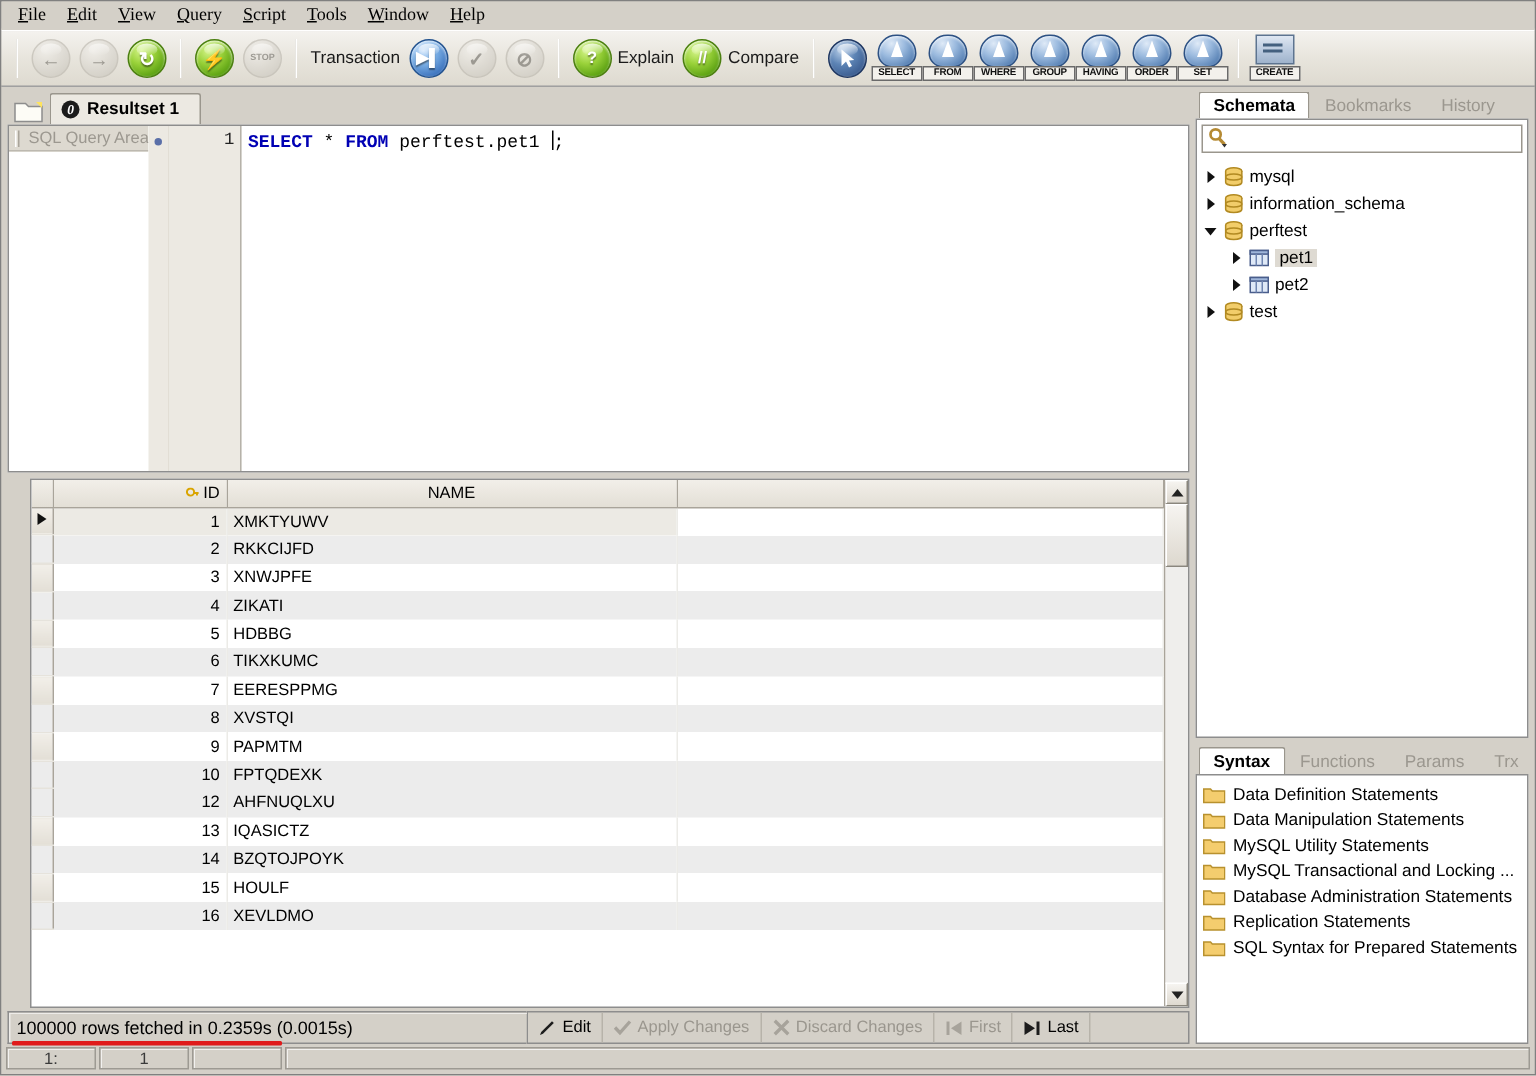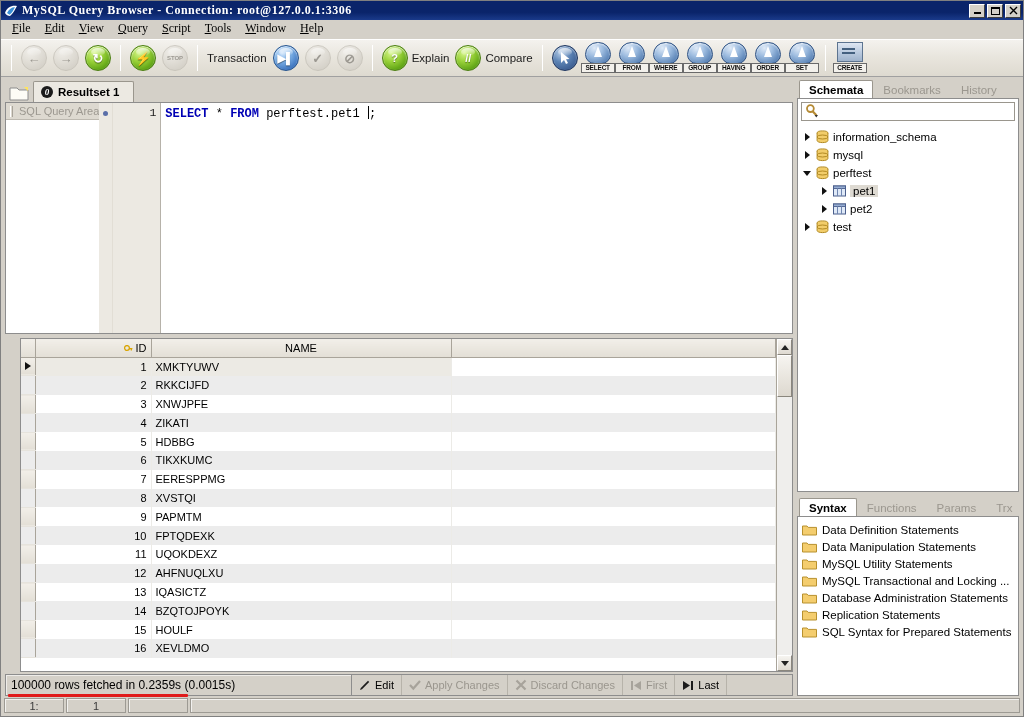--- a/index.html
+++ b/index.html
@@ -378,42 +378,20 @@
   .sb-a { width: 60px; justify-content: center; }
   .sb-b { width: 60px; justify-content: center; }
   .sb-c { width: 60px; }
   .sb-d { flex: 1; }
 </style>
 </head>
 <body>
 
 <div class="app">
 
-  <div class="titlebar">
-    <span class="title-icon">
-      <svg width="14" height="14" viewBox="0 0 14 14">
-        <path d="M1 9 C3 3, 8 1, 13 2 C11 5, 10 9, 6 12 C4 12, 2 11, 1 9 Z" fill="#ffffff"></path>
-        <path d="M3 9 C5 5, 8 3, 11 3.2 C9.5 6, 8 9, 5.6 10.8 Z" fill="#3a8fd6"></path>
-      </svg>
-    </span>
-    <span class="title-text">MySQL Query Browser - Connection: root@127.0.0.1:3306</span>
-    <span class="wbtns">
-      <span class="wbtn">
-        <i style="width:7px;height:2px;background:#000;margin-top:5px;"></i>
-      </span>
-      <span class="wbtn">
-        <i style="width:9px;height:8px;border:1px solid #000;border-top-width:2px;"></i>
-      </span>
-      <span class="wbtn">
-        <svg width="9" height="9" viewBox="0 0 9 9">
-            <path d="M1 1 L8 8 M8 1 L1 8" stroke="#000" stroke-width="1.4"></path>
-          </svg>
-      </span>
-    </span>
-  </div>
 
   <div class="menubar">
     <div class="menu-item"><u>F</u><span>ile</span></div>
     <div class="menu-item"><u>E</u>dit</div>
     <div class="menu-item"><u>V</u>iew</div>
     <div class="menu-item"><u>Q</u>uery</div>
     <div class="menu-item"><u>S</u>cript</div>
     <div class="menu-item"><u>T</u>ools</div>
     <div class="menu-item"><u>W</u>indow</div>
     <div class="menu-item"><u>H</u>elp</div>
@@ -660,26 +638,20 @@
                   <td class="idcell">9</td>
                   <td class="namecell">PAPMTM</td>
                   <td></td>
                 </tr>
                 <tr class="alt">
                   <td class="rowhdr"></td>
                   <td class="idcell">10</td>
                   <td class="namecell">FPTQDEXK</td>
                   <td></td>
                 </tr>
-                <tr>
-                  <td class="rowhdr"></td>
-                  <td class="idcell">11</td>
-                  <td class="namecell">UQOKDEXZ</td>
-                  <td></td>
-                </tr>
                 <tr class="alt">
                   <td class="rowhdr"></td>
                   <td class="idcell">12</td>
                   <td class="namecell">AHFNUQLXU</td>
                   <td></td>
                 </tr>
                 <tr>
                   <td class="rowhdr"></td>
                   <td class="idcell">13</td>
                   <td class="namecell">IQASICTZ</td>
@@ -802,35 +774,35 @@
               <span class="twist">
                   <i class="tr-right"></i>
                 </span>
               <span class="db-icon">
                 <svg width="15" height="14" viewBox="0 0 15 14">
                   <ellipse cx="7.5" cy="3" rx="5.4" ry="2.1" fill="#f2cd6a" stroke="#b28a22"></ellipse>
                   <path d="M2.1 3 L2.1 10.5 C2.1 11.7 4.5 12.6 7.5 12.6 C10.5 12.6 12.9 11.7 12.9 10.5 L12.9 3" fill="#f2cd6a" stroke="#b28a22"></path>
                   <ellipse cx="7.5" cy="7" rx="5.4" ry="2" fill="none" stroke="#b28a22"></ellipse>
                 </svg>
               </span>
-              <span class="tlabel">information_schema</span>
+              <span class="tlabel">mysql</span>
             </div>
 
             <div class="tnode">
               <span class="twist">
                   <i class="tr-right"></i>
                 </span>
               <span class="db-icon">
                 <svg width="15" height="14" viewBox="0 0 15 14">
                   <ellipse cx="7.5" cy="3" rx="5.4" ry="2.1" fill="#f2cd6a" stroke="#b28a22"></ellipse>
                   <path d="M2.1 3 L2.1 10.5 C2.1 11.7 4.5 12.6 7.5 12.6 C10.5 12.6 12.9 11.7 12.9 10.5 L12.9 3" fill="#f2cd6a" stroke="#b28a22"></path>
                   <ellipse cx="7.5" cy="7" rx="5.4" ry="2" fill="none" stroke="#b28a22"></ellipse>
                 </svg>
               </span>
-              <span class="tlabel">mysql</span>
+              <span class="tlabel">information_schema</span>
             </div>
 
             <div class="tnode">
               <span class="twist">
                   <i class="tr-down"></i>
                 </span>
               <span class="db-icon">
                 <svg width="15" height="14" viewBox="0 0 15 14">
                   <ellipse cx="7.5" cy="3" rx="5.4" ry="2.1" fill="#f2cd6a" stroke="#b28a22"></ellipse>
                   <path d="M2.1 3 L2.1 10.5 C2.1 11.7 4.5 12.6 7.5 12.6 C10.5 12.6 12.9 11.7 12.9 10.5 L12.9 3" fill="#f2cd6a" stroke="#b28a22"></path>

